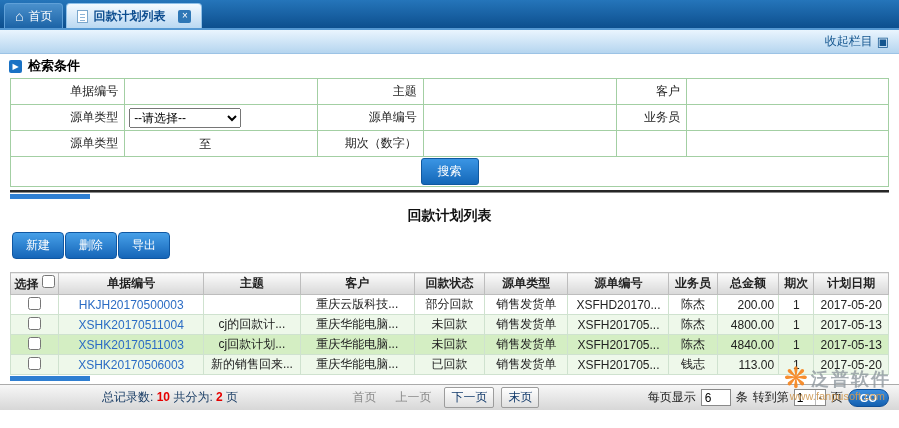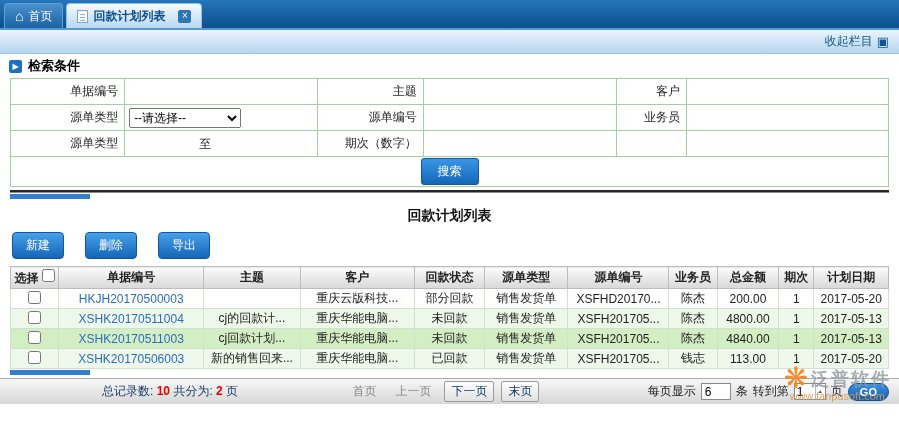--- a/index.html
+++ b/index.html
@@ -29,28 +29,28 @@
   .search-table input.amt{width:70px}
   .search-table select{height:20px;font-size:12px;width:112px}
   .btn-row td{text-align:center;height:28px}
   .search-btn{background:linear-gradient(#3a95e4,#1467b8);color:#fff;border:1px solid #1059a0;border-radius:3px;padding:4px 16px;font-size:12px;cursor:pointer}
   
   .divider{margin:3px 10px 0;border-top:2px solid #262626;border-bottom:1px solid #8a8a8a;height:3px}
   .hscroll{margin:1px 10px 0;height:6px;position:relative}
   .hthumb{position:absolute;left:0;top:0;width:80px;height:5px;background:#2f7fd2;cursor:pointer}
   
   .list-title{text-align:center;font-weight:bold;font-size:14px;color:#111;padding:7px 0 3px}
-  .actions{padding:4px 12px 5px;display:flex;gap:21px}
+  .actions{padding:4px 12px 5px;display:flex;gap:1px}
   .act-btn{background:linear-gradient(#47a0e8,#1565b8);color:#fff;border:1px solid #0f57a2;border-radius:4px;padding:4px 13px;font-size:12px;cursor:pointer}
-  .list-table{width:879px;margin:2px 10px 0;border-collapse:collapse;table-layout:fixed}
+  .list-table{width:879px;margin:8px 10px 0;border-collapse:collapse;table-layout:fixed}
   .list-table th{background:linear-gradient(#fbfbfb,#d8d8d8);border:1px solid #bdbdbd;height:22px;font-size:12px;color:#222;font-weight:bold;white-space:nowrap;overflow:hidden}
   .list-table td{border:1px solid #cfe2cf;height:20px;padding:0 4px;font-size:12px;overflow:hidden;white-space:nowrap;text-overflow:ellipsis;text-align:center}
   .list-table tr.alt td{background:#eef8ea}
   .list-table tr.hl td{background:#d4eec3}
-  .list-table td.r{text-align:center}
+  .list-table td.r{text-align:right}
   a.doclink{color:#2b6cc4;text-decoration:none;cursor:pointer}
   
   .footer{height:26px;margin-top:2px;background:linear-gradient(#f7f7f7,#d7d7d7);border-top:1px solid #ababab;display:flex;align-items:center;padding:0 10px;justify-content:space-between}
   .foot-left{color:#1b3e66;margin-left:92px;white-space:nowrap}
   .num{color:#e60000;font-weight:bold}
   .pager{display:flex;gap:7px;align-items:center}
   .pg{padding:1px 6px;font-size:12px;white-space:nowrap;cursor:pointer}
   .pg.disabled{color:#8a8a8a;cursor:default}
   .pg.btn{background:linear-gradient(#ffffff,#e0e0e0);border:1px solid #9c9c9c;color:#123a6b;border-radius:2px}
   .foot-right{display:flex;align-items:center;gap:5px;white-space:nowrap}

